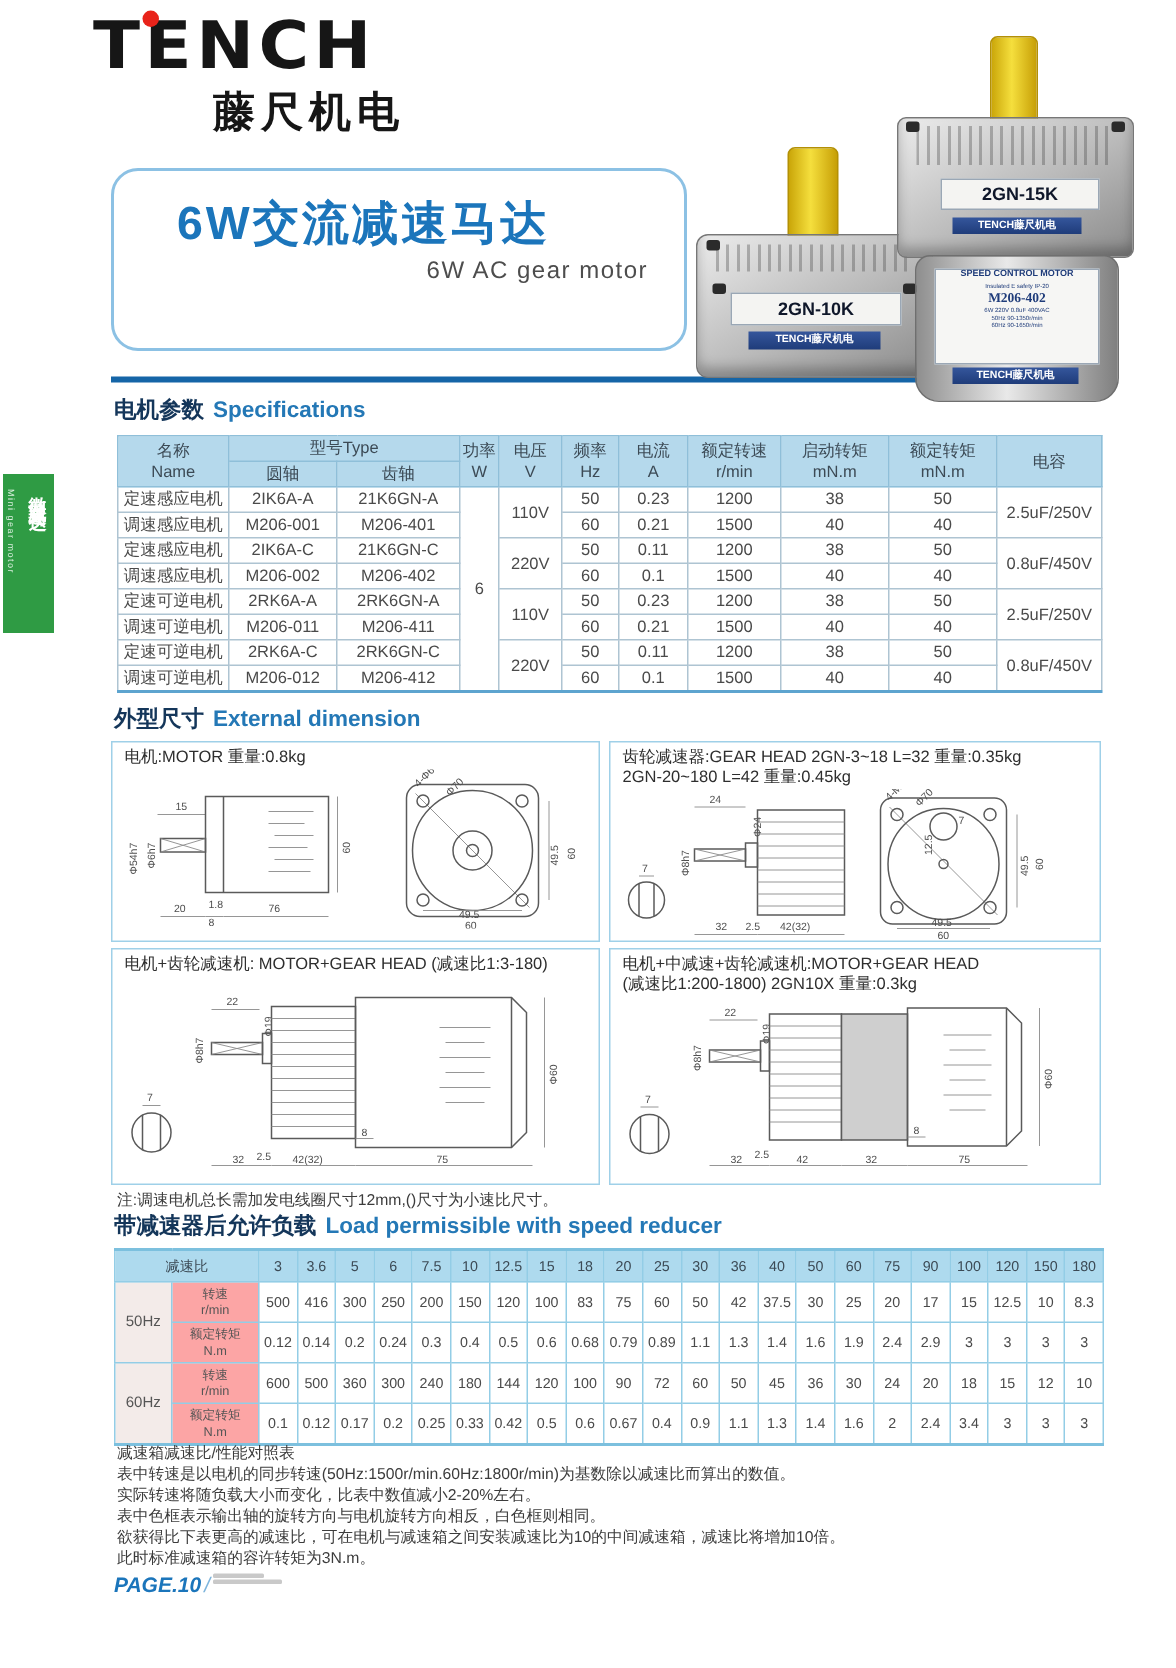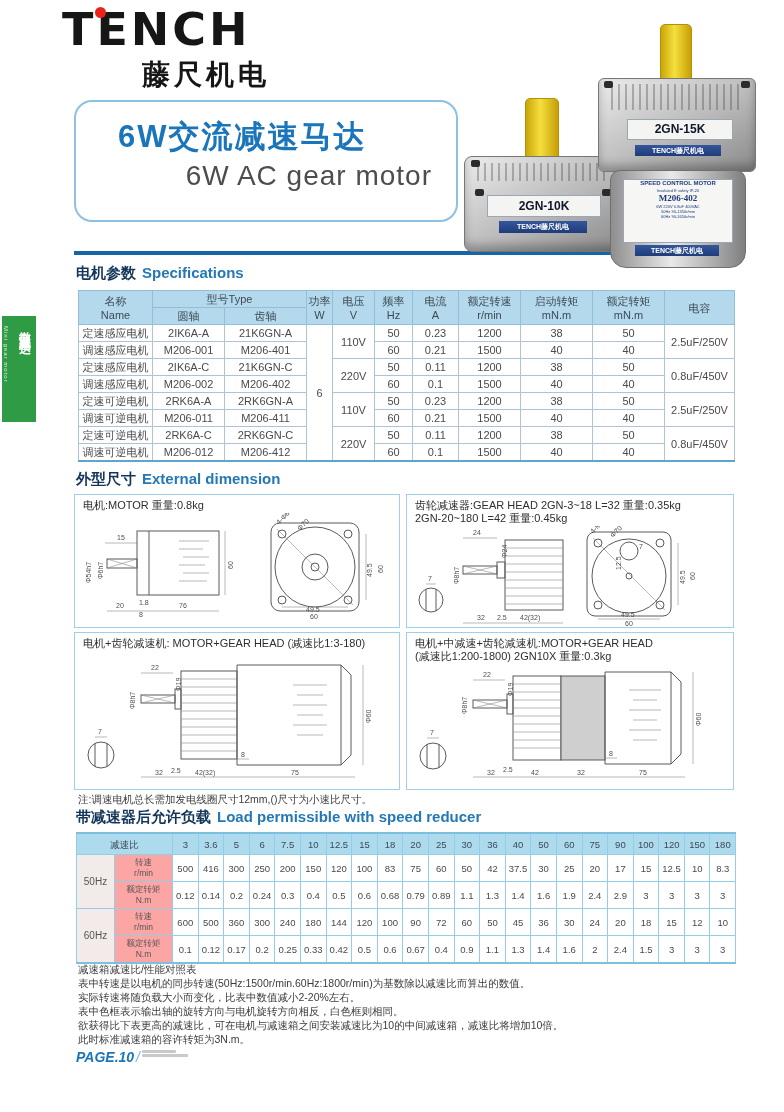--- a/index.html
+++ b/index.html
@@ -7,23 +7,23 @@
         font-family:"Liberation Sans","DejaVu Sans",sans-serif;color:#333;overflow:hidden;}
 
   
   .logo{position:absolute;left:62px;top:6px;width:300px;}
   .logo-en{font-family:"DejaVu Sans",sans-serif;font-weight:bold;font-size:46px;letter-spacing:3px;
            color:#161616;line-height:48px;position:relative;transform:scaleY(.95);}
   .logo-dot{position:absolute;left:33px;top:1px;width:11px;height:11px;border-radius:50%;background:#e8231a;}
   .logo-cn{font-size:28px;font-weight:bold;color:#161616;letter-spacing:4px;margin:2px 0 0 80px;}
 
   
-  .banner{position:absolute;left:74px;top:100px;width:380px;height:118px;border:2px solid #8cc1e4;border-radius:18px;}
+  .banner{position:absolute;left:74px;top:112px;width:380px;height:118px;border:2px solid #8cc1e4;border-radius:18px;}
   .banner-cn{position:absolute;left:42px;top:14px;font-size:31px;font-weight:bold;color:#1b75bb;letter-spacing:2px;}
-  .banner-en{position:absolute;right:24px;top:58px;font-size:28px;color:#4d4d4d;letter-spacing:1px;}
+  .banner-en{position:absolute;right:24px;top:58px;font-size:16px;color:#4d4d4d;letter-spacing:1px;}
 
   
   .side-tab{position:absolute;left:2px;top:316px;width:34px;height:106px;background:#2f9b44;z-index:5;}
   .side-cn{position:absolute;right:3px;top:6px;writing-mode:vertical-rl;color:#fff;font-size:12px;font-weight:bold;letter-spacing:2px;}
   .side-en{position:absolute;left:1px;top:10px;writing-mode:vertical-rl;color:#d9efdd;font-size:6px;letter-spacing:1px;}
 
   
   .prod{position:absolute;z-index:3;}
   .shaft{position:absolute;background:linear-gradient(90deg,#caa609,#f5df3d 45%,#c79f06);border-radius:5px 5px 2px 2px;border:1px solid #b39005;}
   .gbody{position:absolute;background:linear-gradient(150deg,#ececec,#b9b9b9 55%,#8a8a8a);border:1px solid #777;border-radius:8px;box-shadow:inset 0 -6px 8px rgba(0,0,0,.25);}
@@ -671,21 +671,21 @@
           <td>0.6</td>
           <td>0.67</td>
           <td>0.4</td>
           <td>0.9</td>
           <td>1.1</td>
           <td>1.3</td>
           <td>1.4</td>
           <td>1.6</td>
           <td>2</td>
           <td>2.4</td>
-          <td>1.5</td>
+          <td>3.4</td>
           <td>3</td>
           <td>3</td>
           <td>3</td>
         </tr>
       </tbody>
   </table>
 
   <div class="foot-notes">
     <div>减速箱减速比/性能对照表</div>
     <div>表中转速是以电机的同步转速(50Hz:1500r/min.60Hz:1800r/min)为基数除以减速比而算出的数值。</div>

